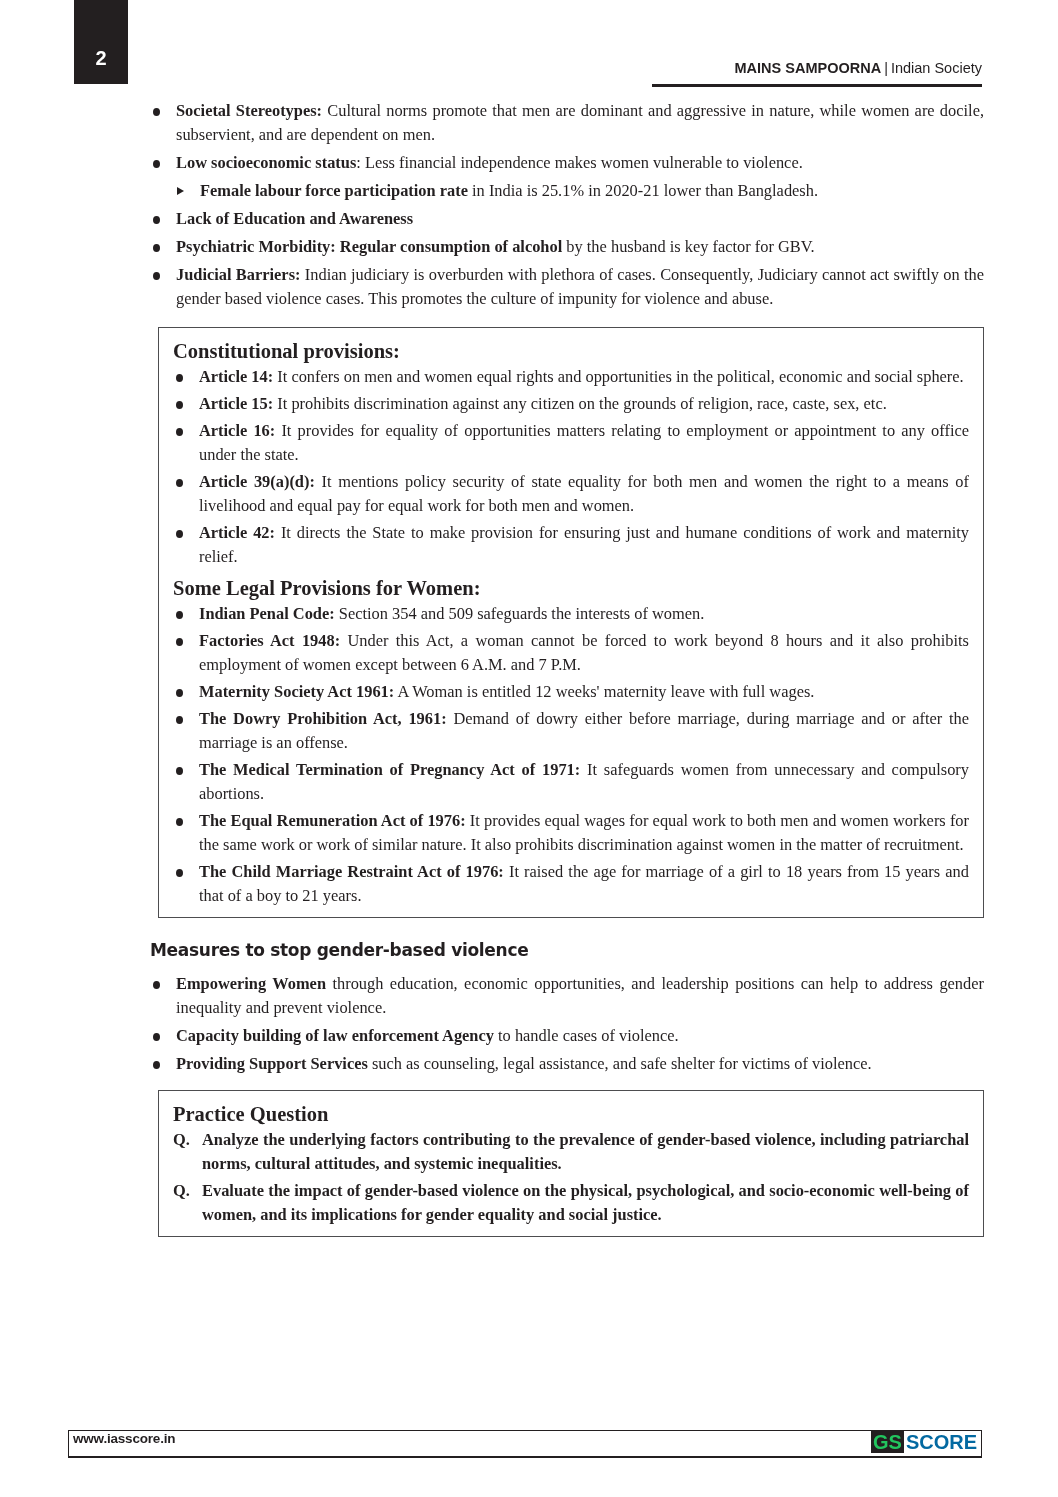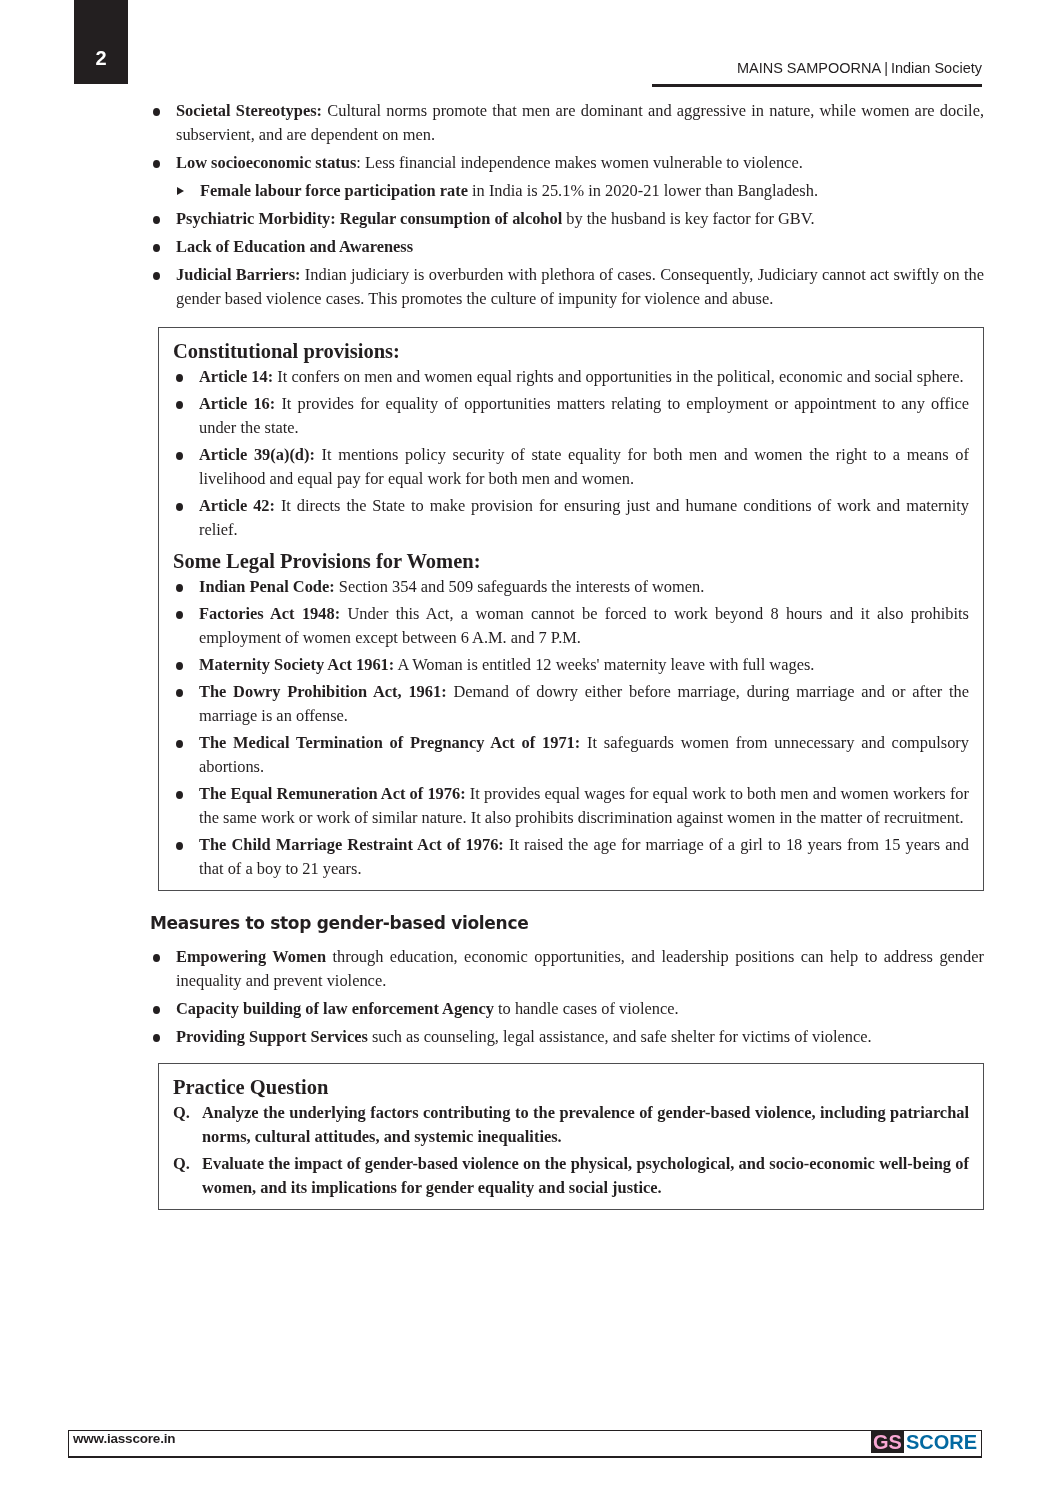--- a/index.html
+++ b/index.html
@@ -15,21 +15,21 @@
       background: #231f20; color: #fff;
       font-family: "Liberation Sans", sans-serif; font-weight: bold; font-size: 20px;
       display: flex; align-items: flex-end; justify-content: center; padding-bottom: 14px;
     }
     .running-head {
       position: absolute; right: 76px; top: 60px; width: 330px;
       text-align: right;
       font-family: "Liberation Sans", sans-serif; font-size: 14.5px;
       padding-bottom: 8px; border-bottom: 3px solid #231f20;
     }
-    .running-head .brand { font-weight: normal; }
+    .running-head .brand { font-weight: bold; }
     .running-head .sep { margin: 0 3px; }
 
     .content { position: absolute; left: 150px; top: 99px; width: 834px; }
     .text { font-family: "Liberation Serif", "DejaVu Serif", serif; font-size: 16.4px; line-height: 24px; }
     .text b { font-weight: bold; }
 
     ul.bullets { list-style: none; }
     ul.bullets > li { position: relative; padding-left: 26px; margin-bottom: 4px; text-align: justify; }
     ul.bullets > li::before {
       content: ""; position: absolute; left: 3px; top: 9px;
@@ -62,21 +62,21 @@
     .q-list li .q { position: absolute; left: 0; top: 0; }
 
     .footer {
       position: absolute; left: 68px; top: 1430px; width: 914px; height: 28px;
       border: 1.5px solid #231f20; border-bottom-width: 2.5px;
       display: flex; justify-content: space-between; padding: 0 2px 0 4px;
       font-family: "Liberation Sans", sans-serif;
     }
     .footer .url { font-weight: bold; font-size: 13.5px; letter-spacing: -0.2px; }
     .logo { display: flex; align-items: stretch; font-weight: bold; font-size: 20px; height: 22px; line-height: 22px; }
-    .logo .gs { background: #231f20; color: #f9a8d4; padding: 0 2px; }
+    .logo .gs { background: #231f20; color: #22c55e; padding: 0 2px; }
     .logo .score { color: #0369a1; padding: 0 2px; }
   </style>
 </head>
 <body>
 
 <div class="page-tab">
   <span>2</span>
 </div>
 
 <div class="running-head">
@@ -86,29 +86,30 @@
 <div class="content text">
 
   <ul class="bullets">
     <li><b>Societal Stereotypes:</b><span> Cultural norms promote that men are dominant and aggressive in nature, while women are docile, subservient, and are dependent on men.</span></li>
     <li><b>Low socioeconomic status</b><span>: Less financial independence makes women vulnerable to violence.</span></li>
   </ul>
   <ul class="sub">
     <li><b>Female labour force participation rate</b><span> in India is 25.1% in 2020-21 lower than Bangladesh.</span></li>
   </ul>
   <ul class="bullets">
+    <li><b>Lack of Education and Awareness</b><span></span></li>
     <li><b>Psychiatric Morbidity: Regular consumption of alcohol</b><span> by the husband is key factor for GBV.</span></li>
-    <li><b>Lack of Education and Awareness</b><span></span></li>
     <li><b>Judicial Barriers:</b><span> Indian judiciary is overburden with plethora of cases. Consequently, Judiciary cannot act swiftly on the gender based violence cases. This promotes the culture of impunity for violence and abuse.</span></li>
   </ul>
 
   <div class="box">
     <h3>Constitutional provisions:</h3>
     <ul class="bullets">
       <li><b>Article 14:</b><span> It confers on men and women equal rights and opportunities in the political, economic and social sphere.</span></li>
+      <li><b>Article 15:</b><span> It prohibits discrimination against any citizen on the grounds of religion, race, caste, sex, etc.</span></li>
       <li><b>Article 16:</b><span> It provides for equality of opportunities matters relating to employment or appointment to any office under the state.</span></li>
       <li><b>Article 39(a)(d):</b><span> It mentions policy security of state equality for both men and women the right to a means of livelihood and equal pay for equal work for both men and women.</span></li>
       <li><b>Article 42:</b><span> It directs the State to make provision for ensuring just and humane conditions of work and maternity relief.</span></li>
     </ul>
     <h3 class="second">Some Legal Provisions for Women:</h3>
     <ul class="bullets">
       <li><b>Indian Penal Code:</b><span> Section 354 and 509 safeguards the interests of women.</span></li>
       <li><b>Factories Act 1948:</b><span> Under this Act, a woman cannot be forced to work beyond 8 hours and it also prohibits employment of women except between 6 A.M. and 7 P.M.</span></li>
       <li><b>Maternity Society Act 1961:</b><span> A Woman is entitled 12 weeks' maternity leave with full wages.</span></li>
       <li><b>The Dowry Prohibition Act, 1961:</b><span>  Demand of dowry either before marriage, during marriage and or after the marriage is an offense.</span></li>

